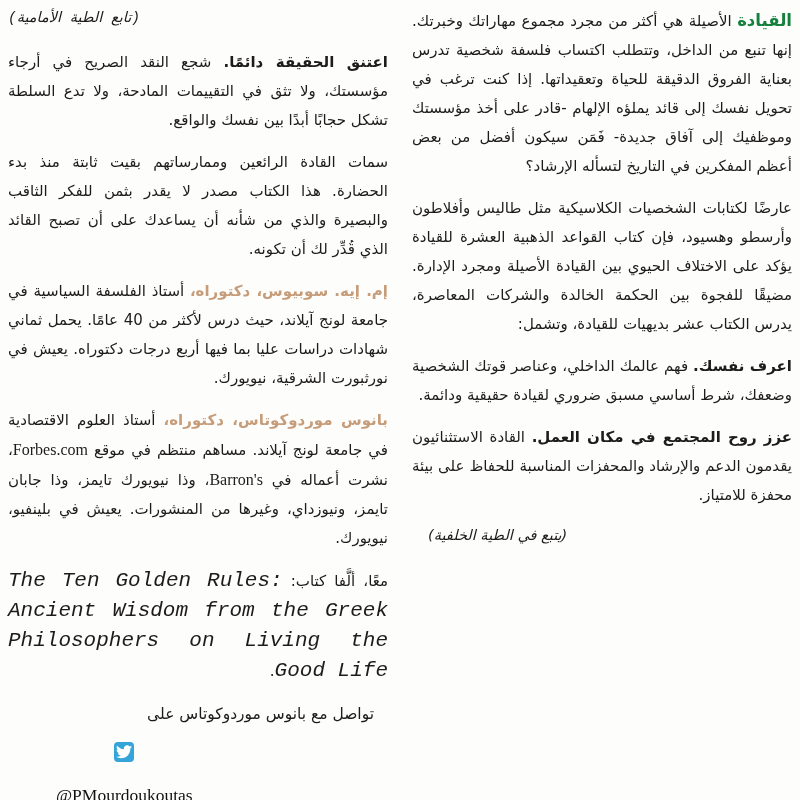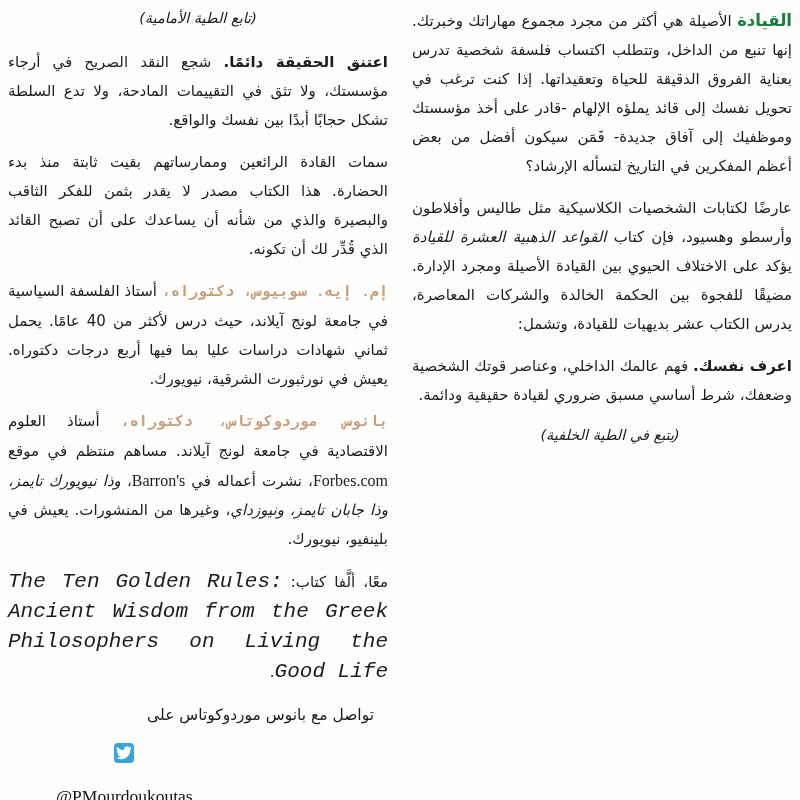--- a/index.html
+++ b/index.html
@@ -29,45 +29,44 @@
     text-align: justify;
     margin: 0 0 13px 0;
   }
   .lead {
     font-weight: bold;
     color: #1e1c1a;
   }
   .accent-lead {
     font-weight: bold;
     color: #c69c79;
-    font-family: Liberation Mono, monospace;
   }
   .accent-big {
     font-weight: bold;
     color: #15803d;
     font-size: 16.5px;
   }
   .italic {
-    font-style: italic;
   }
   .latin {
     font-family: "Liberation Serif", serif;
     font-size: 16px;
   }
   .note {
     font-style: italic;
     font-size: 14.5px;
     line-height: 24px;
     margin: 0 0 18px 0;
   }
   .note-start {
-    text-align: center;
+    text-align: left;
+    font-family: Liberation Mono, monospace;
   }
   .note-end {
-    text-align: center;
+    text-align: left;
     margin: 10px 0 0 16px;
   }
   .book-title-en {
     font-family: Liberation Mono, monospace;
     font-style: italic;
     font-size: 21px;
   }
   .contact-block {
     margin-top: 8px;
   }
@@ -123,20 +122,23 @@
     </p>
 
     <p class="body-text">
       <span>عارضًا لكتابات الشخصيات الكلاسيكية مثل طاليس وأفلاطون وأرسطو وهسيود، فإن كتاب </span><span class="italic">القواعد الذهبية العشرة للقيادة</span><span> يؤكد على الاختلاف الحيوي بين القيادة الأصيلة ومجرد الإدارة. مضيقًا للفجوة بين الحكمة الخالدة والشركات المعاصرة، يدرس الكتاب عشر بديهيات للقيادة، وتشمل:</span>
     </p>
 
     <p class="body-text">
       <span class="lead">اعرف نفسك.</span><span> فهم عالمك الداخلي، وعناصر قوتك الشخصية وضعفك، شرط أساسي مسبق ضروري لقيادة حقيقية ودائمة.</span>
     </p>
 
+    <p class="body-text">
+      <span class="lead">عزز روح المجتمع في مكان العمل.</span><span> القادة الاستثنائيون يقدمون الدعم والإرشاد والمحفزات المناسبة للحفاظ على بيئة محفزة للامتياز.</span>
+    </p>
 
 
     <p class="note note-end">(يتبع في الطية الخلفية)</p>
 
   </section>
 
   <section class="col">
 
     <p class="note note-start">(تابع الطية الأمامية)</p>
 

